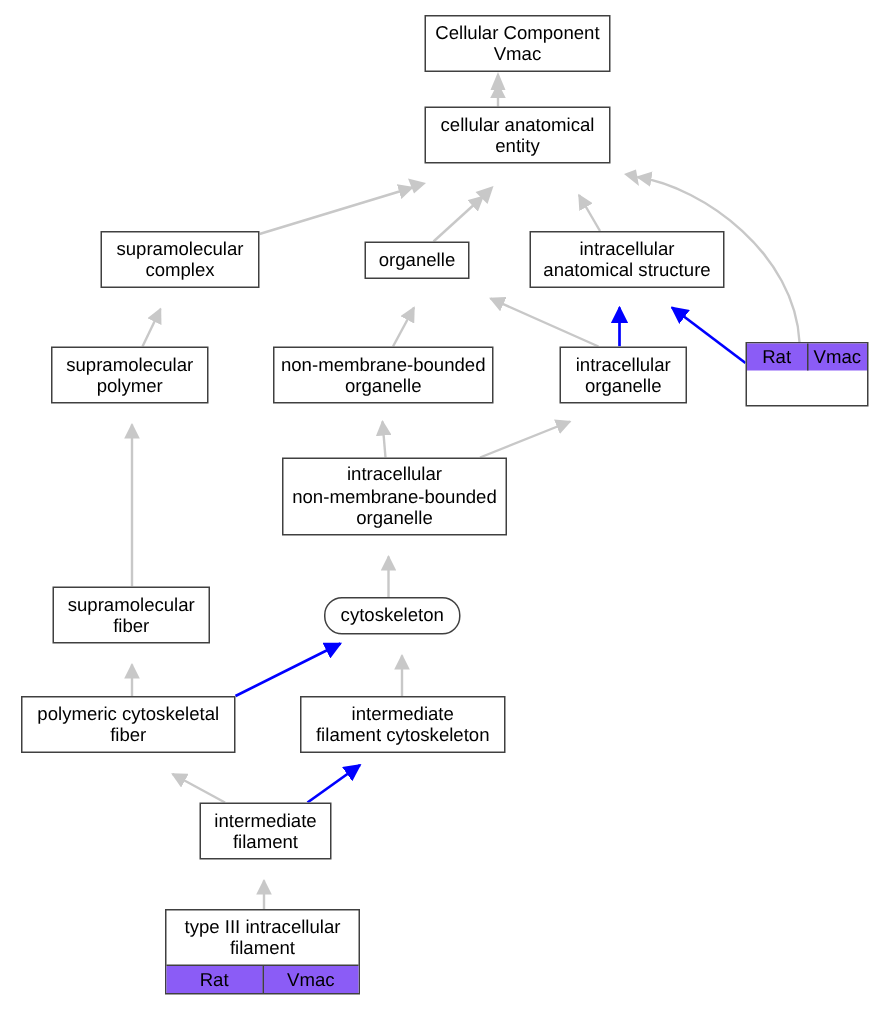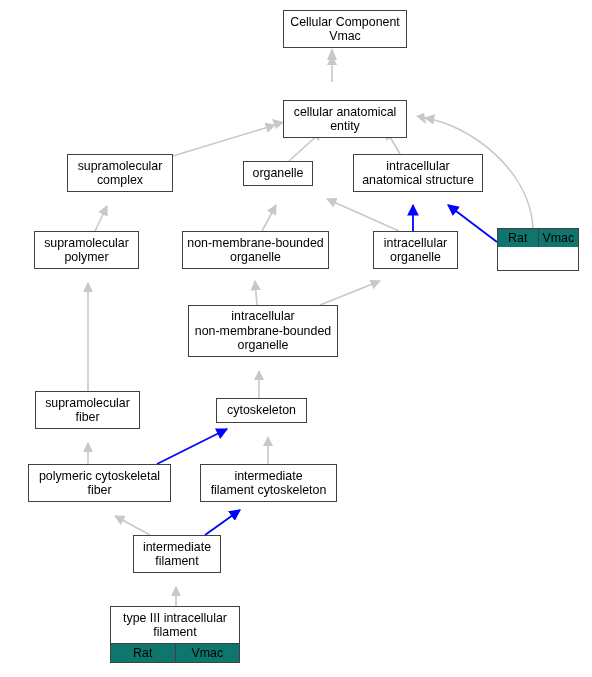--- a/index.html
+++ b/index.html
@@ -58,21 +58,21 @@
     display: flex;
     flex-direction: row;
     height: 18px;
     flex: 0 0 18px;
   }
   .annot-cell {
     flex: 1 1 0;
     display: flex;
     align-items: center;
     justify-content: center;
-    background: #0f766e;
+    background: #8b5cf6;
     color: #000000;
     font-size: 12.4px;
     line-height: 14px;
     box-sizing: border-box;
   }
   .annot-cell + .annot-cell {
     border-left: 1.4px solid #404040;
   }
 </style>
 </head>
@@ -115,21 +115,21 @@
         <path d="M 205,535 L 240,510" fill="none" stroke="#0000ff" stroke-width="1.8" marker-end="url(#arrow-blue)"></path>
         <path d="M 176,606 L 176,587" fill="none" stroke="#c8c8c8" stroke-width="1.6" marker-end="url(#arrow-gray)"></path>
       </g>
   </svg>
 
   <div id="nodes-layer">
       <div class="node" style="left: 283px; top: 10px; width: 124px; height: 38px;">
         <div class="node-title">Cellular Component
 Vmac</div>
       </div>
-      <div class="node" style="left: 283px; top: 100px; width: 124px; height: 38px;">
+      <div class="node" style="left: 283px; top: 71px; width: 124px; height: 38px;">
         <div class="node-title">cellular anatomical
 entity</div>
       </div>
       <div class="node" style="left: 67px; top: 154px; width: 106px; height: 38px;">
         <div class="node-title">supramolecular
 complex</div>
       </div>
       <div class="node" style="left: 243px; top: 161px; width: 70px; height: 25px;">
         <div class="node-title">organelle</div>
       </div>
@@ -157,24 +157,24 @@
       </div>
       <div class="node" style="left: 188px; top: 305px; width: 150px; height: 52px;">
         <div class="node-title">intracellular
 non-membrane-bounded
 organelle</div>
       </div>
       <div class="node" style="left: 35px; top: 391px; width: 105px; height: 38px;">
         <div class="node-title">supramolecular
 fiber</div>
       </div>
-      <div class="node" style="left: 216px; top: 398px; width: 91px; height: 25px;">
+      <div class="node" style="left: 216px; top: 398px; width: 91px; height: 25px; border-radius: 12px;">
         <div class="node-title">cytoskeleton</div>
       </div>
-      <div class="node" style="left: 28px; top: 464px; width: 143px; height: 38px;">
+      <div class="node" style="left: 14px; top: 464px; width: 143px; height: 38px;">
         <div class="node-title">polymeric cytoskeletal
 fiber</div>
       </div>
       <div class="node" style="left: 200px; top: 464px; width: 137px; height: 38px;">
         <div class="node-title">intermediate
 filament cytoskeleton</div>
       </div>
       <div class="node" style="left: 133px; top: 535px; width: 88px; height: 38px;">
         <div class="node-title">intermediate
 filament</div>

